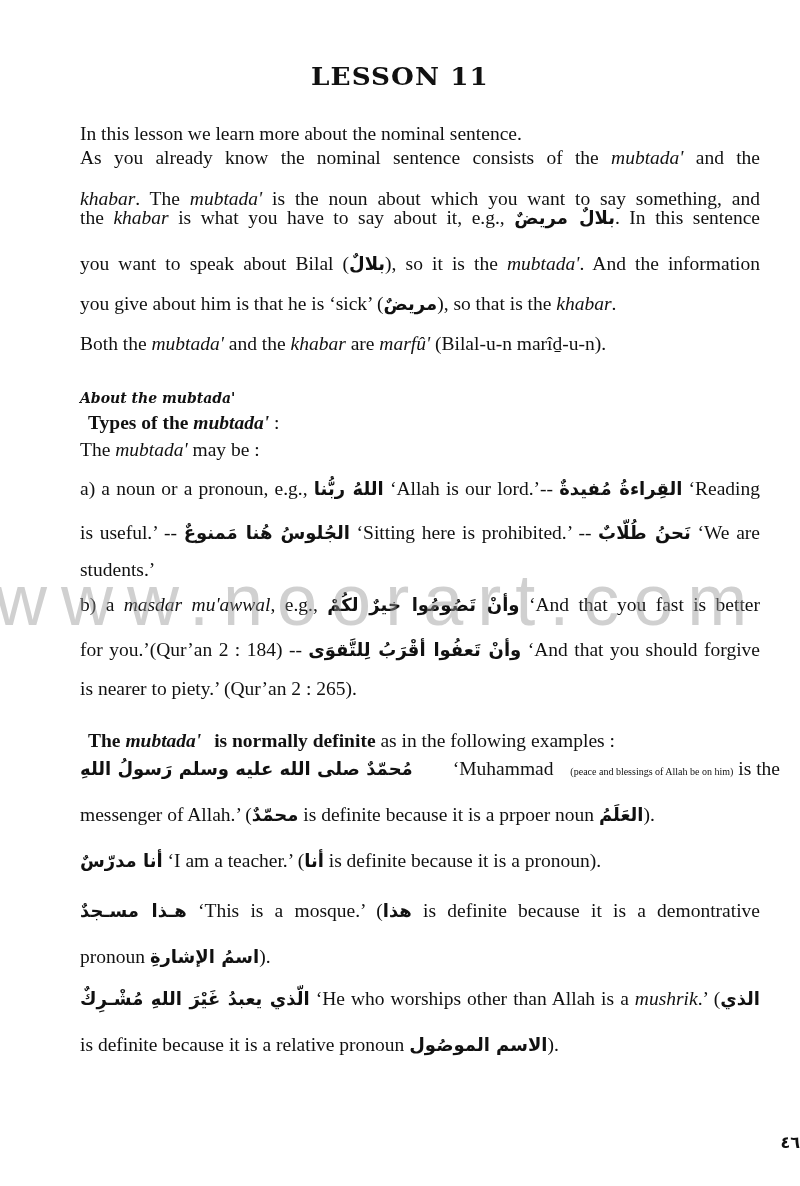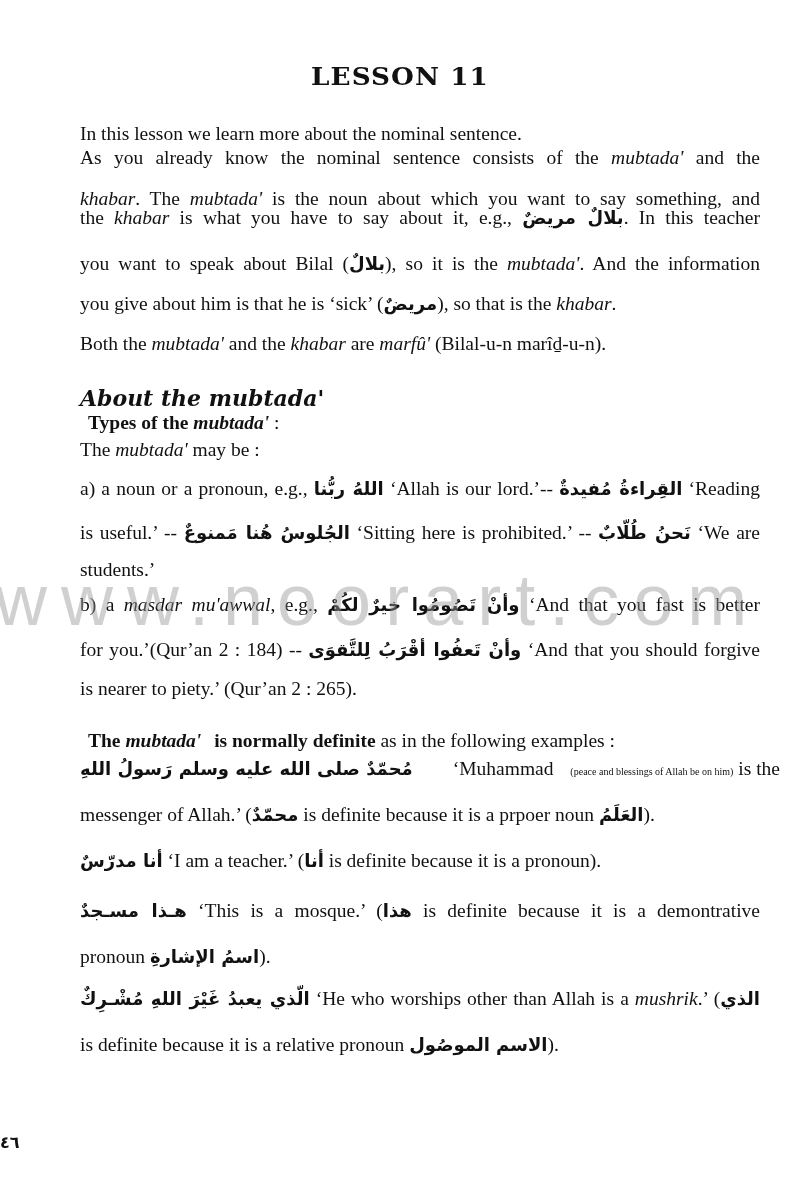--- a/index.html
+++ b/index.html
@@ -7,36 +7,36 @@
          font-family:"Liberation Serif", serif; color:#111; }
   .title { position:absolute; top:62px; left:0; width:800px; text-align:center;
            font-family:"DejaVu Serif", serif; font-weight:900; font-size:25px;
            letter-spacing:1px; transform:scaleX(1.05); }
   .line { position:absolute; left:80px; width:680px; font-size:19.5px; white-space:nowrap;
           line-height:24px; }
   .just { text-align:justify; text-align-last:justify; }
   i { font-style:italic; }
   .ar { font-family:"DejaVu Sans", sans-serif; font-weight:bold; font-size:18px; direction:rtl; unicode-bidi:isolate;margin-top:32px; }
   .sm { font-size:10px; font-family:Liberation Serif, serif;margin-left:12px; }
-  .h-about { font-family:"DejaVu Serif", serif; font-weight:bold; font-style:italic; font-size:22px; }
+  .h-about { font-family:"DejaVu Serif", serif; font-weight:bold; font-style:italic; font-size:14px; }
   .b { font-weight:bold;margin-left:8px; }
   .watermark { position:absolute; top:570px; left:-5px; width:810px; font-family:"Liberation Sans", sans-serif;
                font-size:72px; color:rgba(150,150,150,0.45); letter-spacing:14px; white-space:nowrap;
                pointer-events:none; line-height:60px; }
-  .pagenum { position:absolute; top:1133px; left:0; width:800px; text-align:left; font-family:"DejaVu Sans", sans-serif; font-weight:bold; font-size:16px; }
+  .pagenum { position:absolute; top:1133px; left:0; width:800px; text-align:right; font-family:"DejaVu Sans", sans-serif; font-weight:bold; font-size:16px; }
 </style>
 </head>
 <body>
 
 <div class="title">LESSON 11</div>
 
 <div class="line" style="top:122px"><span>In this lesson we learn more about the nominal sentence.</span></div>
 <div class="line just" style="top:146px"><span>As you already know the nominal sentence consists of the </span><i>mubtada'</i><span> and the</span></div>
 <div class="line just" style="top:187px"><i>khabar</i><span>. The </span><i>mubtada'</i><span> is the noun about which you want to say something, and</span></div>
-<div class="line just" style="top:206px"><span>the </span><i>khabar</i><span> is what you have to say about it, e.g., </span><span class="ar">بلالٌ مريضٌ</span><span>. In this teacher</span></div>
+<div class="line just" style="top:206px"><span>the </span><i>khabar</i><span> is what you have to say about it, e.g., </span><span class="ar">بلالٌ مريضٌ</span><span>. In this sentence</span></div>
 <div class="line just" style="top:252px"><span>you want to speak about Bilal (</span><span class="ar">بلالٌ</span><span>), so it is the </span><i>mubtada'</i><span>. And the information</span></div>
 <div class="line" style="top:292px"><span>you give about him is that he is ‘sick’ (</span><span class="ar">مريضٌ</span><span>), so that is the </span><i>khabar</i><span>.</span></div>
 <div class="line" style="top:332px"><span>Both the </span><i>mubtada'</i><span> and the </span><i>khabar</i><span> are </span><i>marfû'</i><span> (Bilal-u-n marîḏ-u-n).</span></div>
 
 <div class="line h-about" style="top:386px">About the mubtada'</div>
 <div class="line b" style="top:411px"><span>Types of the </span><i>mubtada'</i><span style="font-weight:normal"> :</span></div>
 <div class="line" style="top:438px"><span>The </span><i>mubtada'</i><span> may be :</span></div>
 <div class="line just" style="top:477px"><span>a) a noun or a pronoun, e.g., </span><span class="ar">اللهُ ربُّنا</span><span> ‘Allah is our lord.’-- </span><span class="ar">القِراءةُ مُفيدةٌ</span><span> ‘Reading</span></div>
 <div class="line just" style="top:521px"><span>is useful.’ -- </span><span class="ar">الجُلوسُ هُنا مَمنوعٌ</span><span> ‘Sitting here is prohibited.’ -- </span><span class="ar">نَحنُ طُلّابٌ</span><span> ‘We are</span></div>
 <div class="line" style="top:558px">students.’</div>

